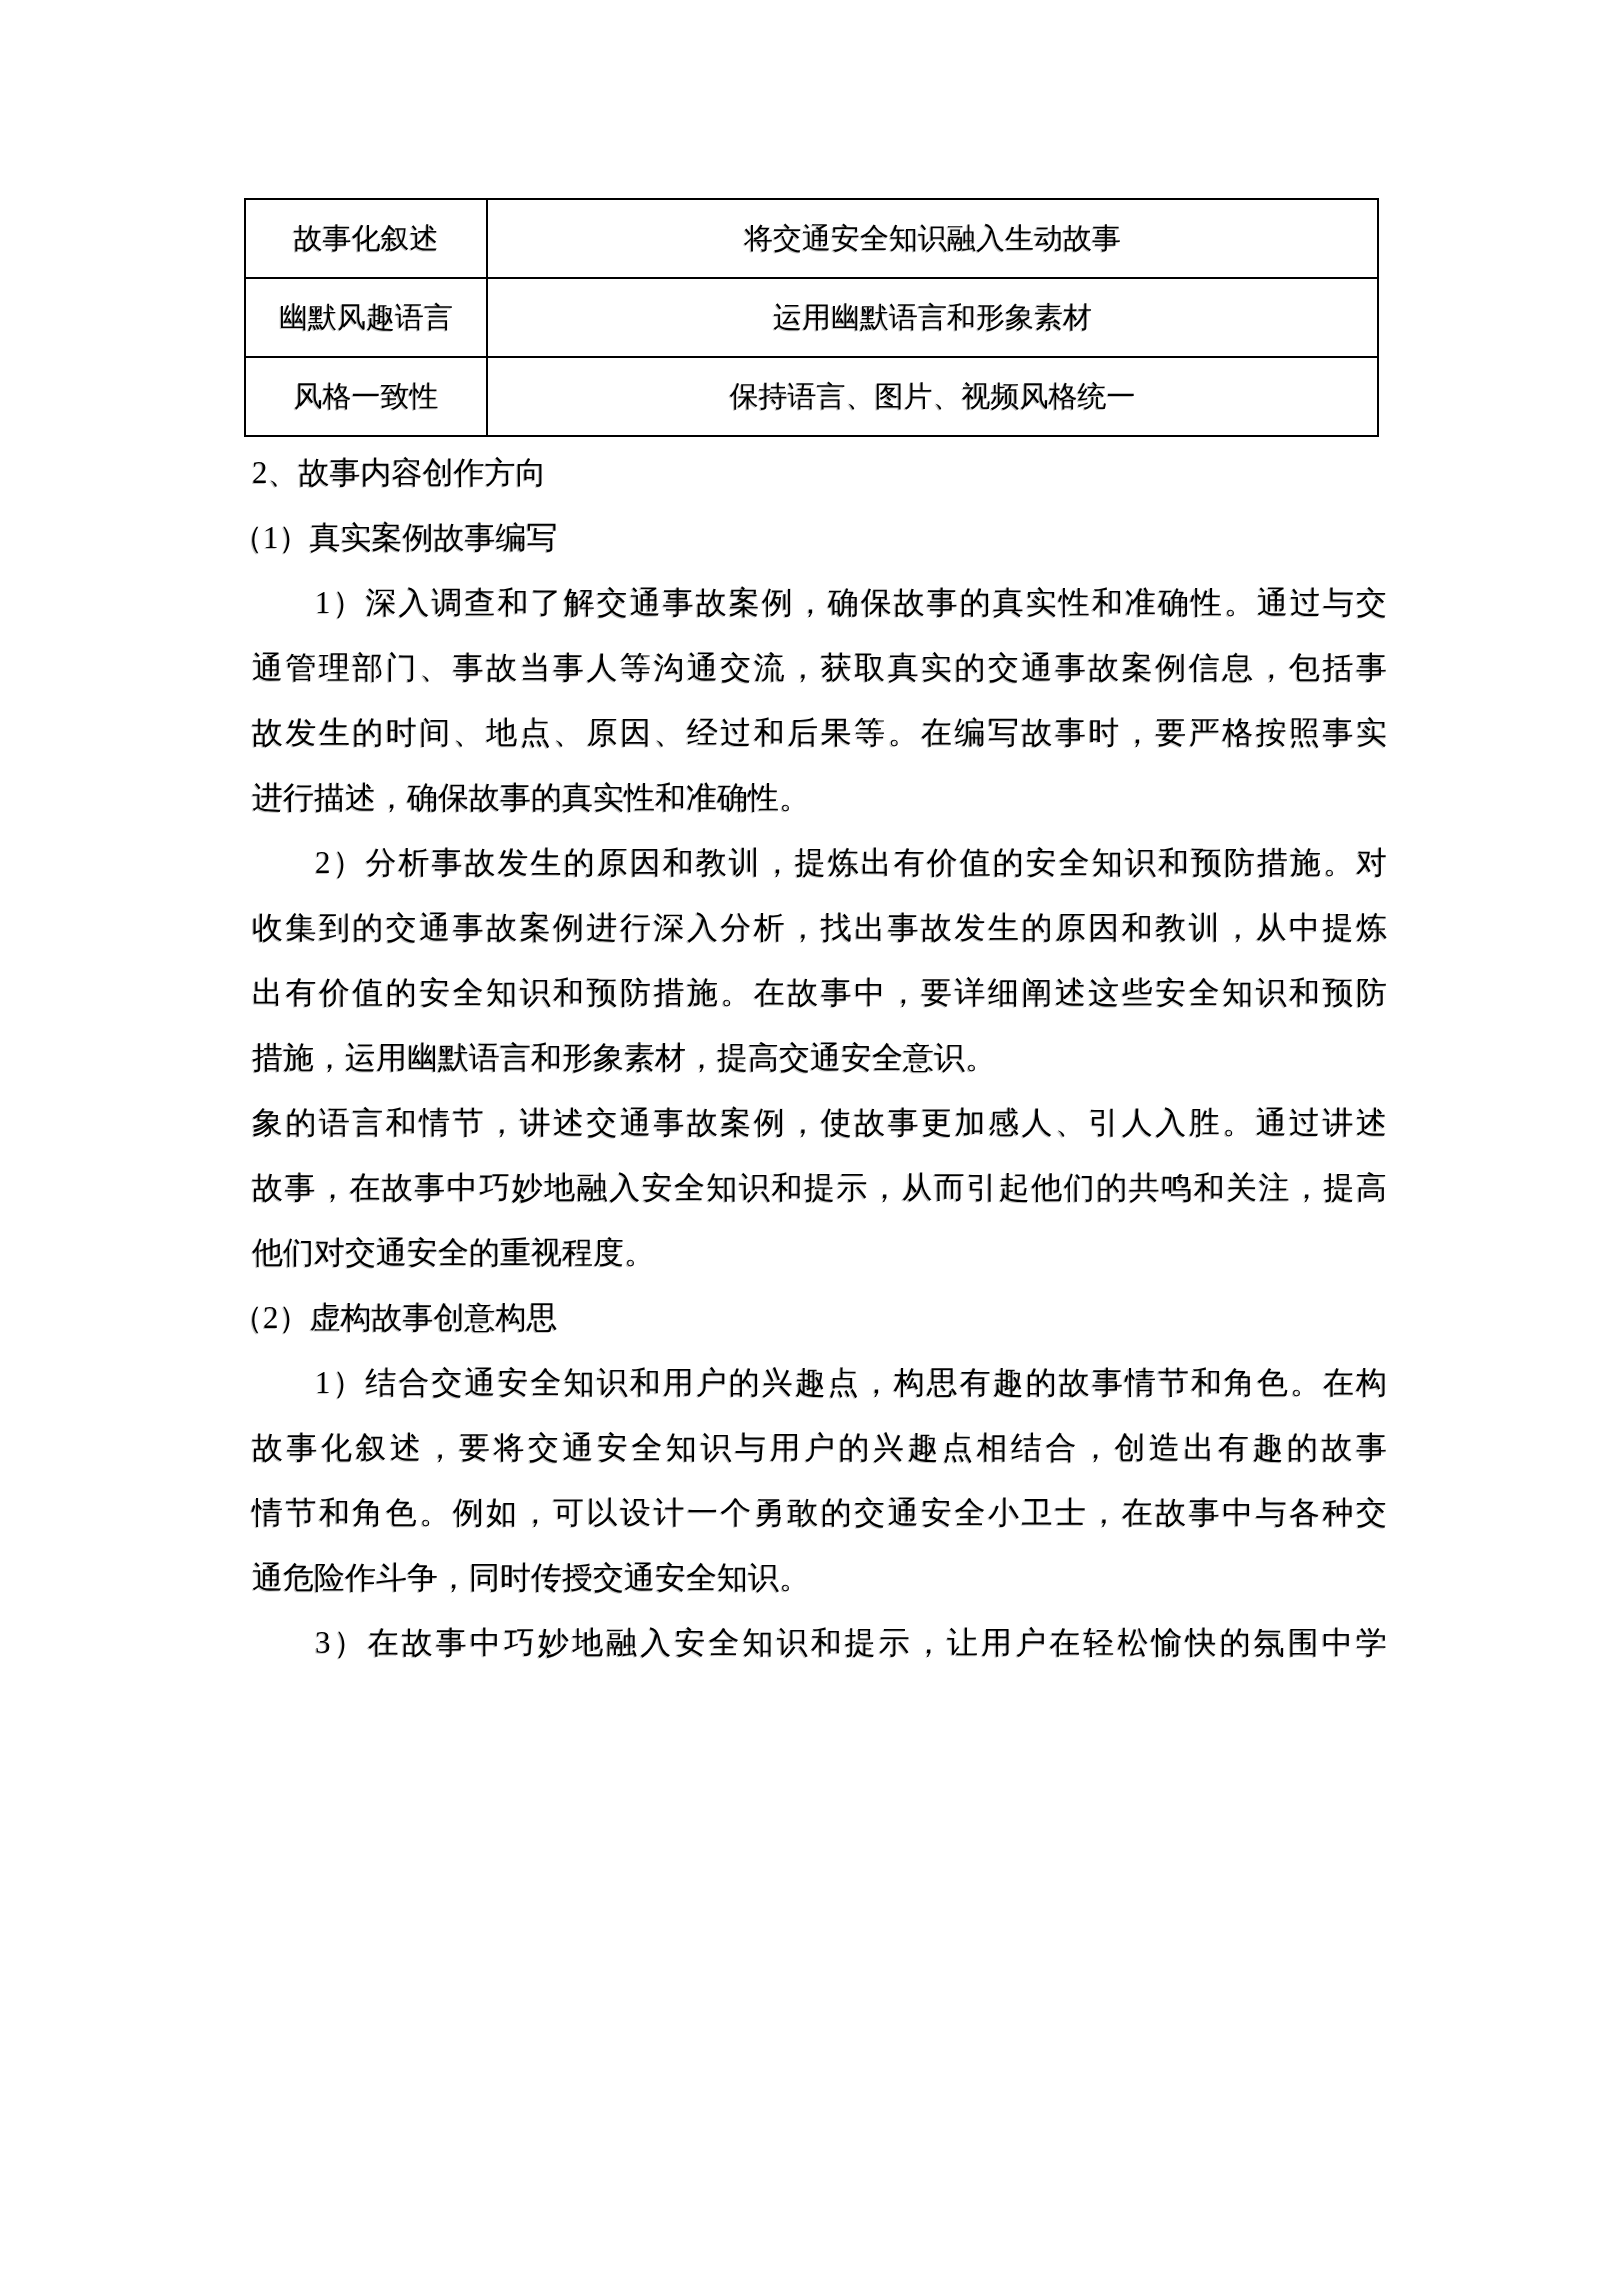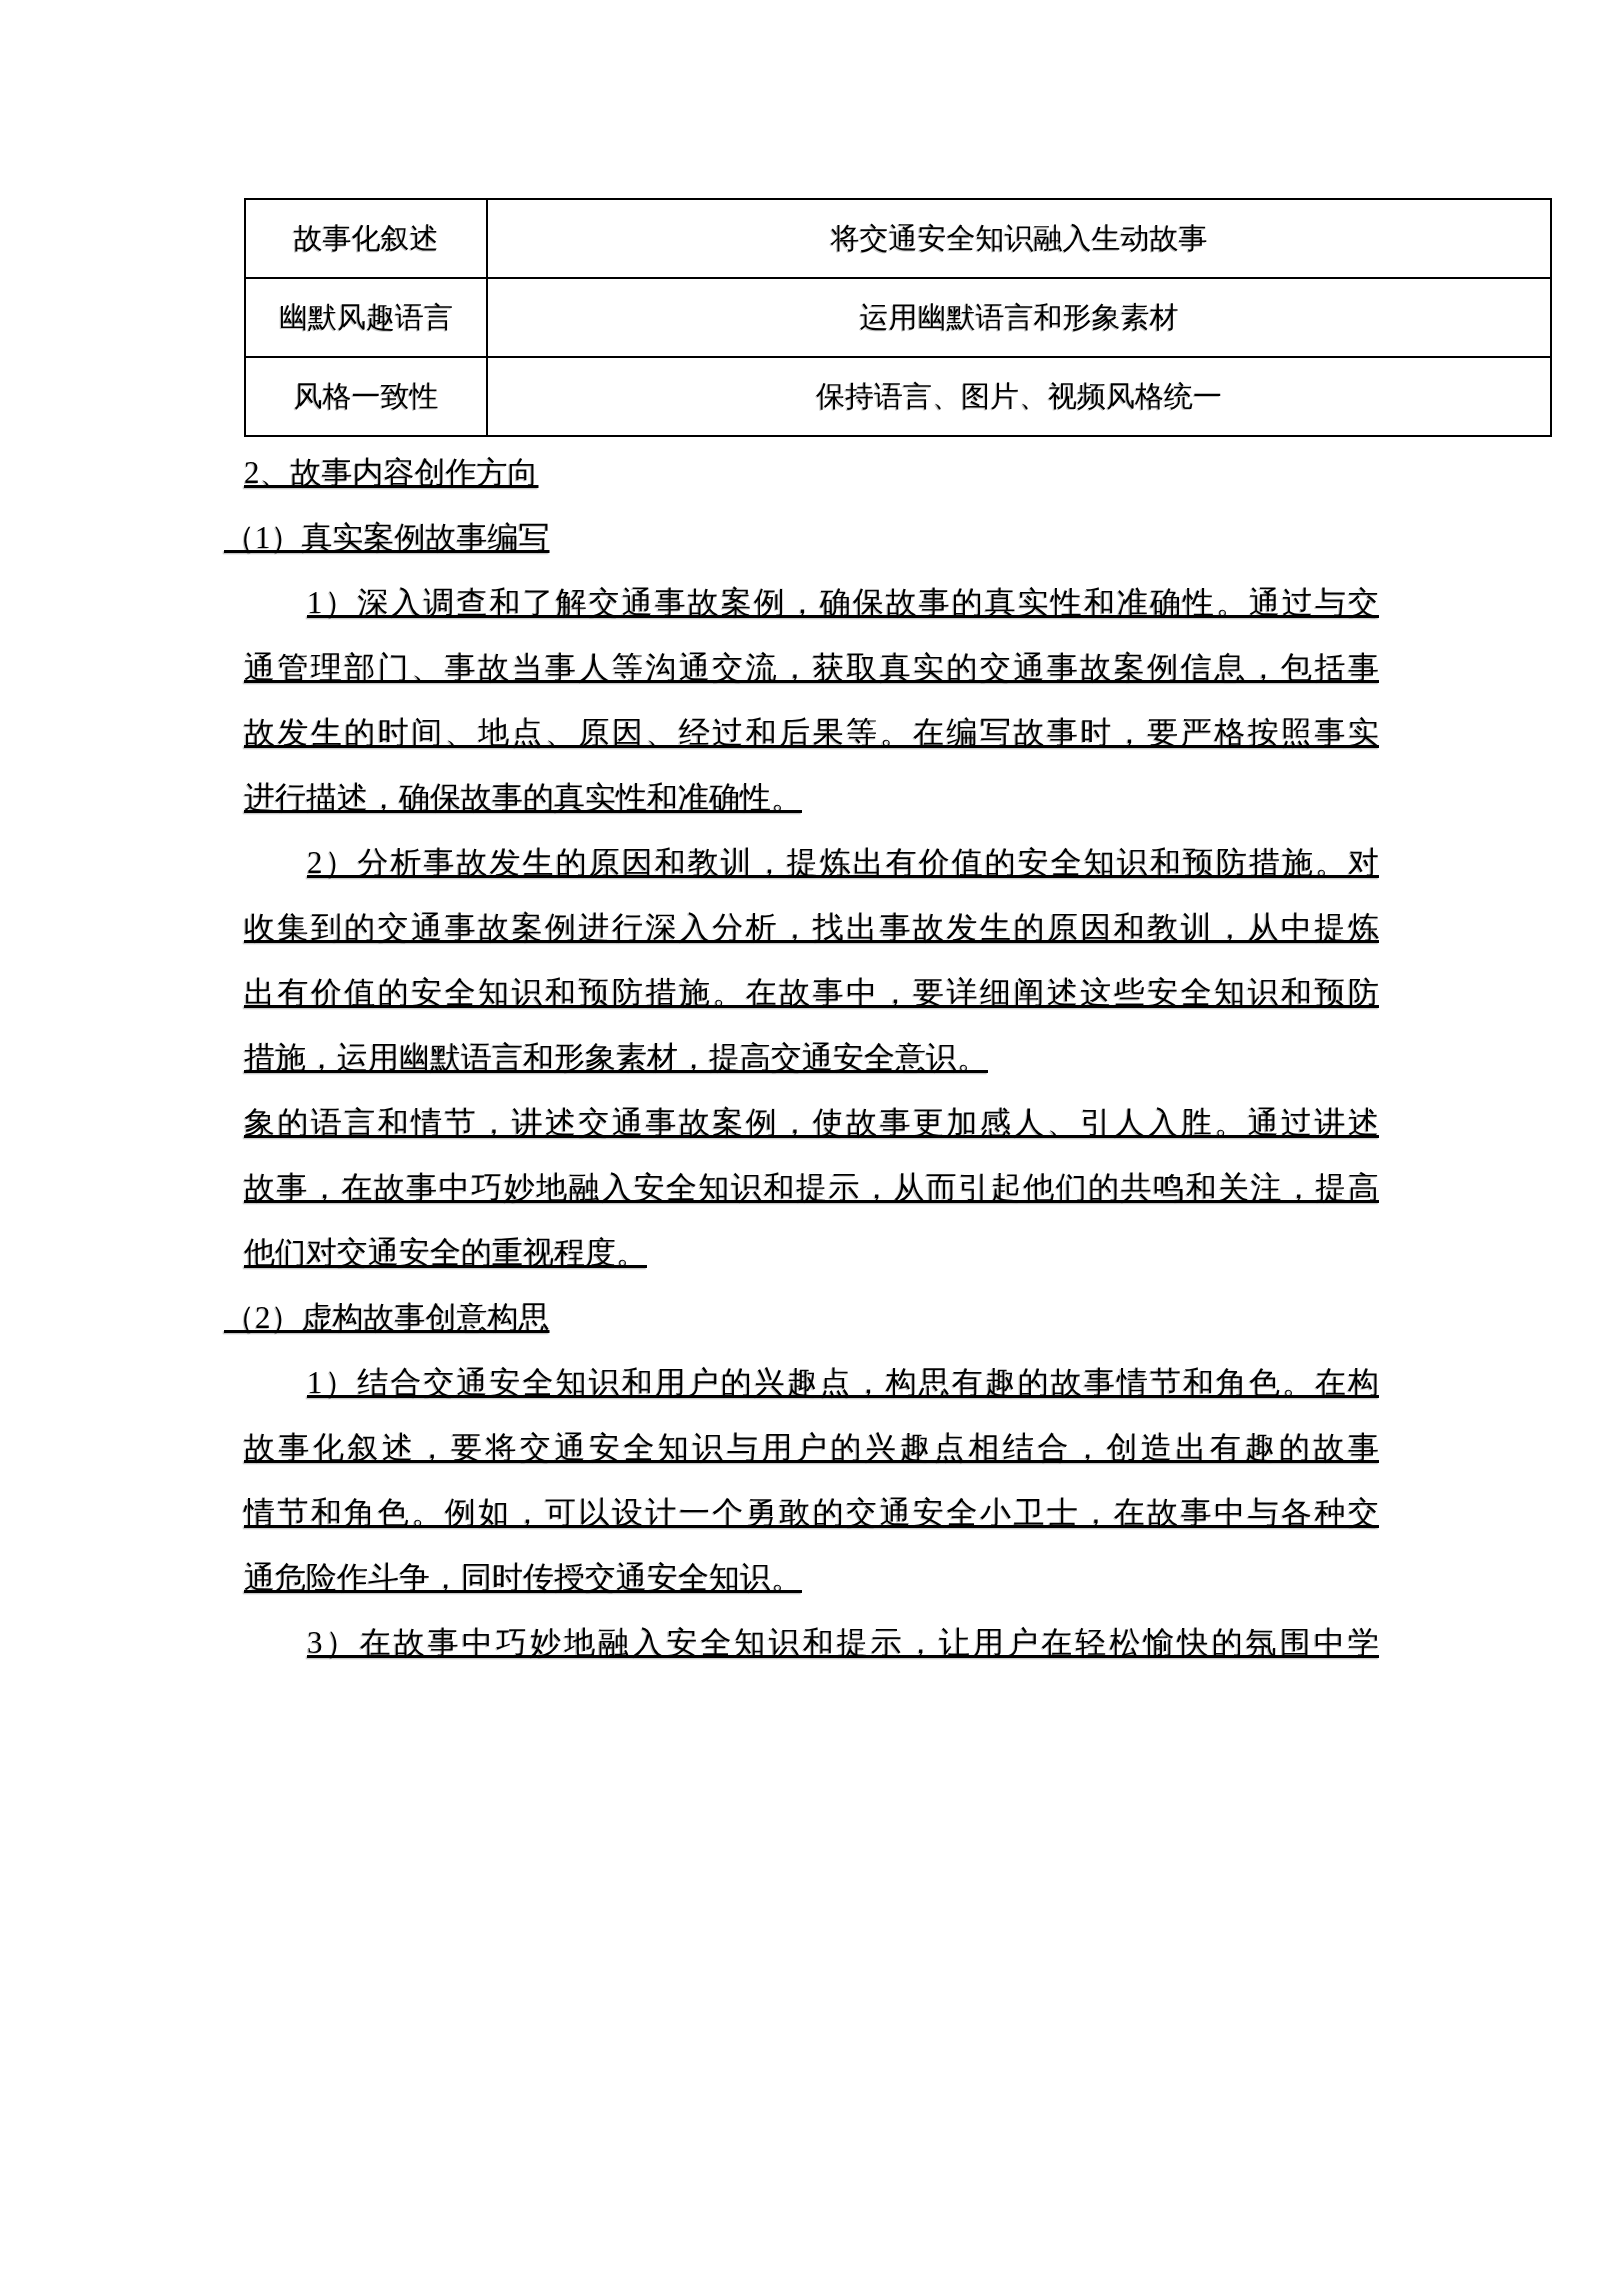--- a/index.html
+++ b/index.html
@@ -13,44 +13,43 @@
     width: 1623px;
     height: 2295px;
     background: #ffffff;
     overflow: hidden;
   }
   
   .doc-table {
     position: absolute;
     left: 244px;
     top: 198px;
-    width: 1308px;
+    width: 1135px;
     border-collapse: collapse;
     table-layout: fixed;
   }
   .doc-table col.c1 { width: 242px; }
   .doc-table td {
     border: 2.6px solid #000000;
     height: 77px;
     text-align: center;
     vertical-align: middle;
     font-size: 29px;
     padding: 0 7.9px;
     text-shadow: -1.3px 1.3px 0 rgba(0,0,0,0.22);
   }
   
   .content {
     position: absolute;
-    left: 244px;
+    left: 252px;
     top: 440px;
     width: 1135px;
     font-size: 31px;
     line-height: 65px;
     text-shadow: -1.3px 1.3px 0 rgba(0,0,0,0.22);
-    text-decoration: underline;
   }
   .block { margin: 0; }
   .line { min-height: 65px; }
   .just {
     text-align: justify;
     text-align-last: justify;
   }
   .lastline {
     text-align: right;
     text-align-last: left;

